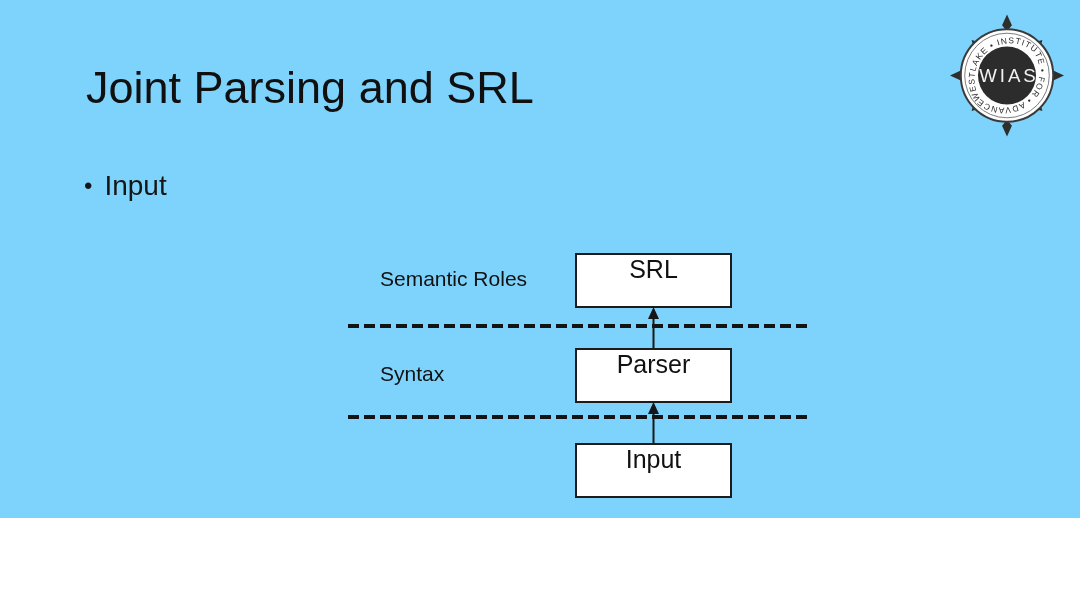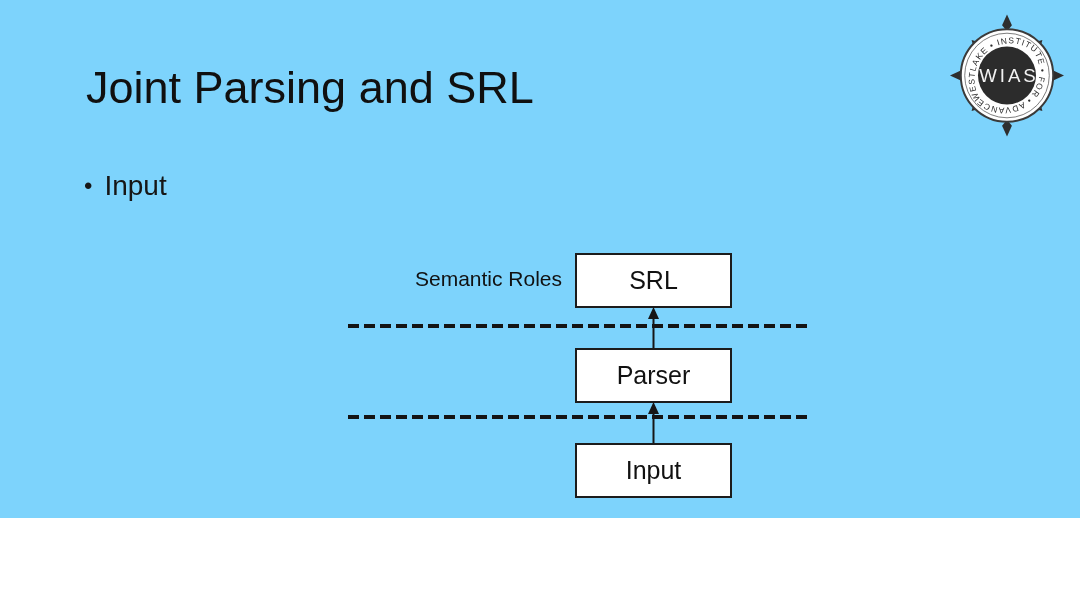--- a/index.html
+++ b/index.html
@@ -13,28 +13,28 @@
   }
   .bullet-line{
     position:absolute;left:84px;top:170px;font-size:28px;color:#161616;
     display:flex;align-items:center;gap:12px;
   }
   .bullet-line .marker{font-size:24px;line-height:1;}
   
   .dbox{
     position:absolute;left:575px;width:157px;height:55px;background:#fff;
     border:2px solid #1c1c1c;box-sizing:border-box;
-    display:flex;align-items:center;justify-content:center;
+    display:flex;align-items:flex-start;justify-content:center;
     font-size:25px;color:#111;
   }
   .box-srl{top:253px;}
   .box-parser{top:348px;}
   .box-input{top:443px;}
   .side-label{
-    position:absolute;left:396px;width:185px;text-align:center;
+    position:absolute;left:380px;width:185px;text-align:left;
     font-size:21px;color:#111;
   }
   .lbl-semroles{top:267px;}
   .lbl-syntax{top:362px;}
   .dashline{
     position:absolute;left:348px;width:460px;height:4px;
     background:repeating-linear-gradient(90deg,#141414 0 11px,transparent 11px 16px);
   }
   .dash1{top:324px;}
   .dash2{top:415px;}
@@ -69,20 +69,21 @@
 <div class="slide">
 
   <div class="title">Joint Parsing and SRL</div>
 
   <div class="bullet-line">
     <span class="marker">•</span>
     <span>Input</span>
   </div>
 
   <div class="side-label lbl-semroles">Semantic Roles</div>
+  <div class="side-label lbl-syntax">Syntax</div>
 
   <div class="dbox box-srl">
     <span>SRL</span>
   </div>
   <div class="dbox box-parser">
     <span>Parser</span>
   </div>
   <div class="dbox box-input">
     <span>Input</span>
   </div>

